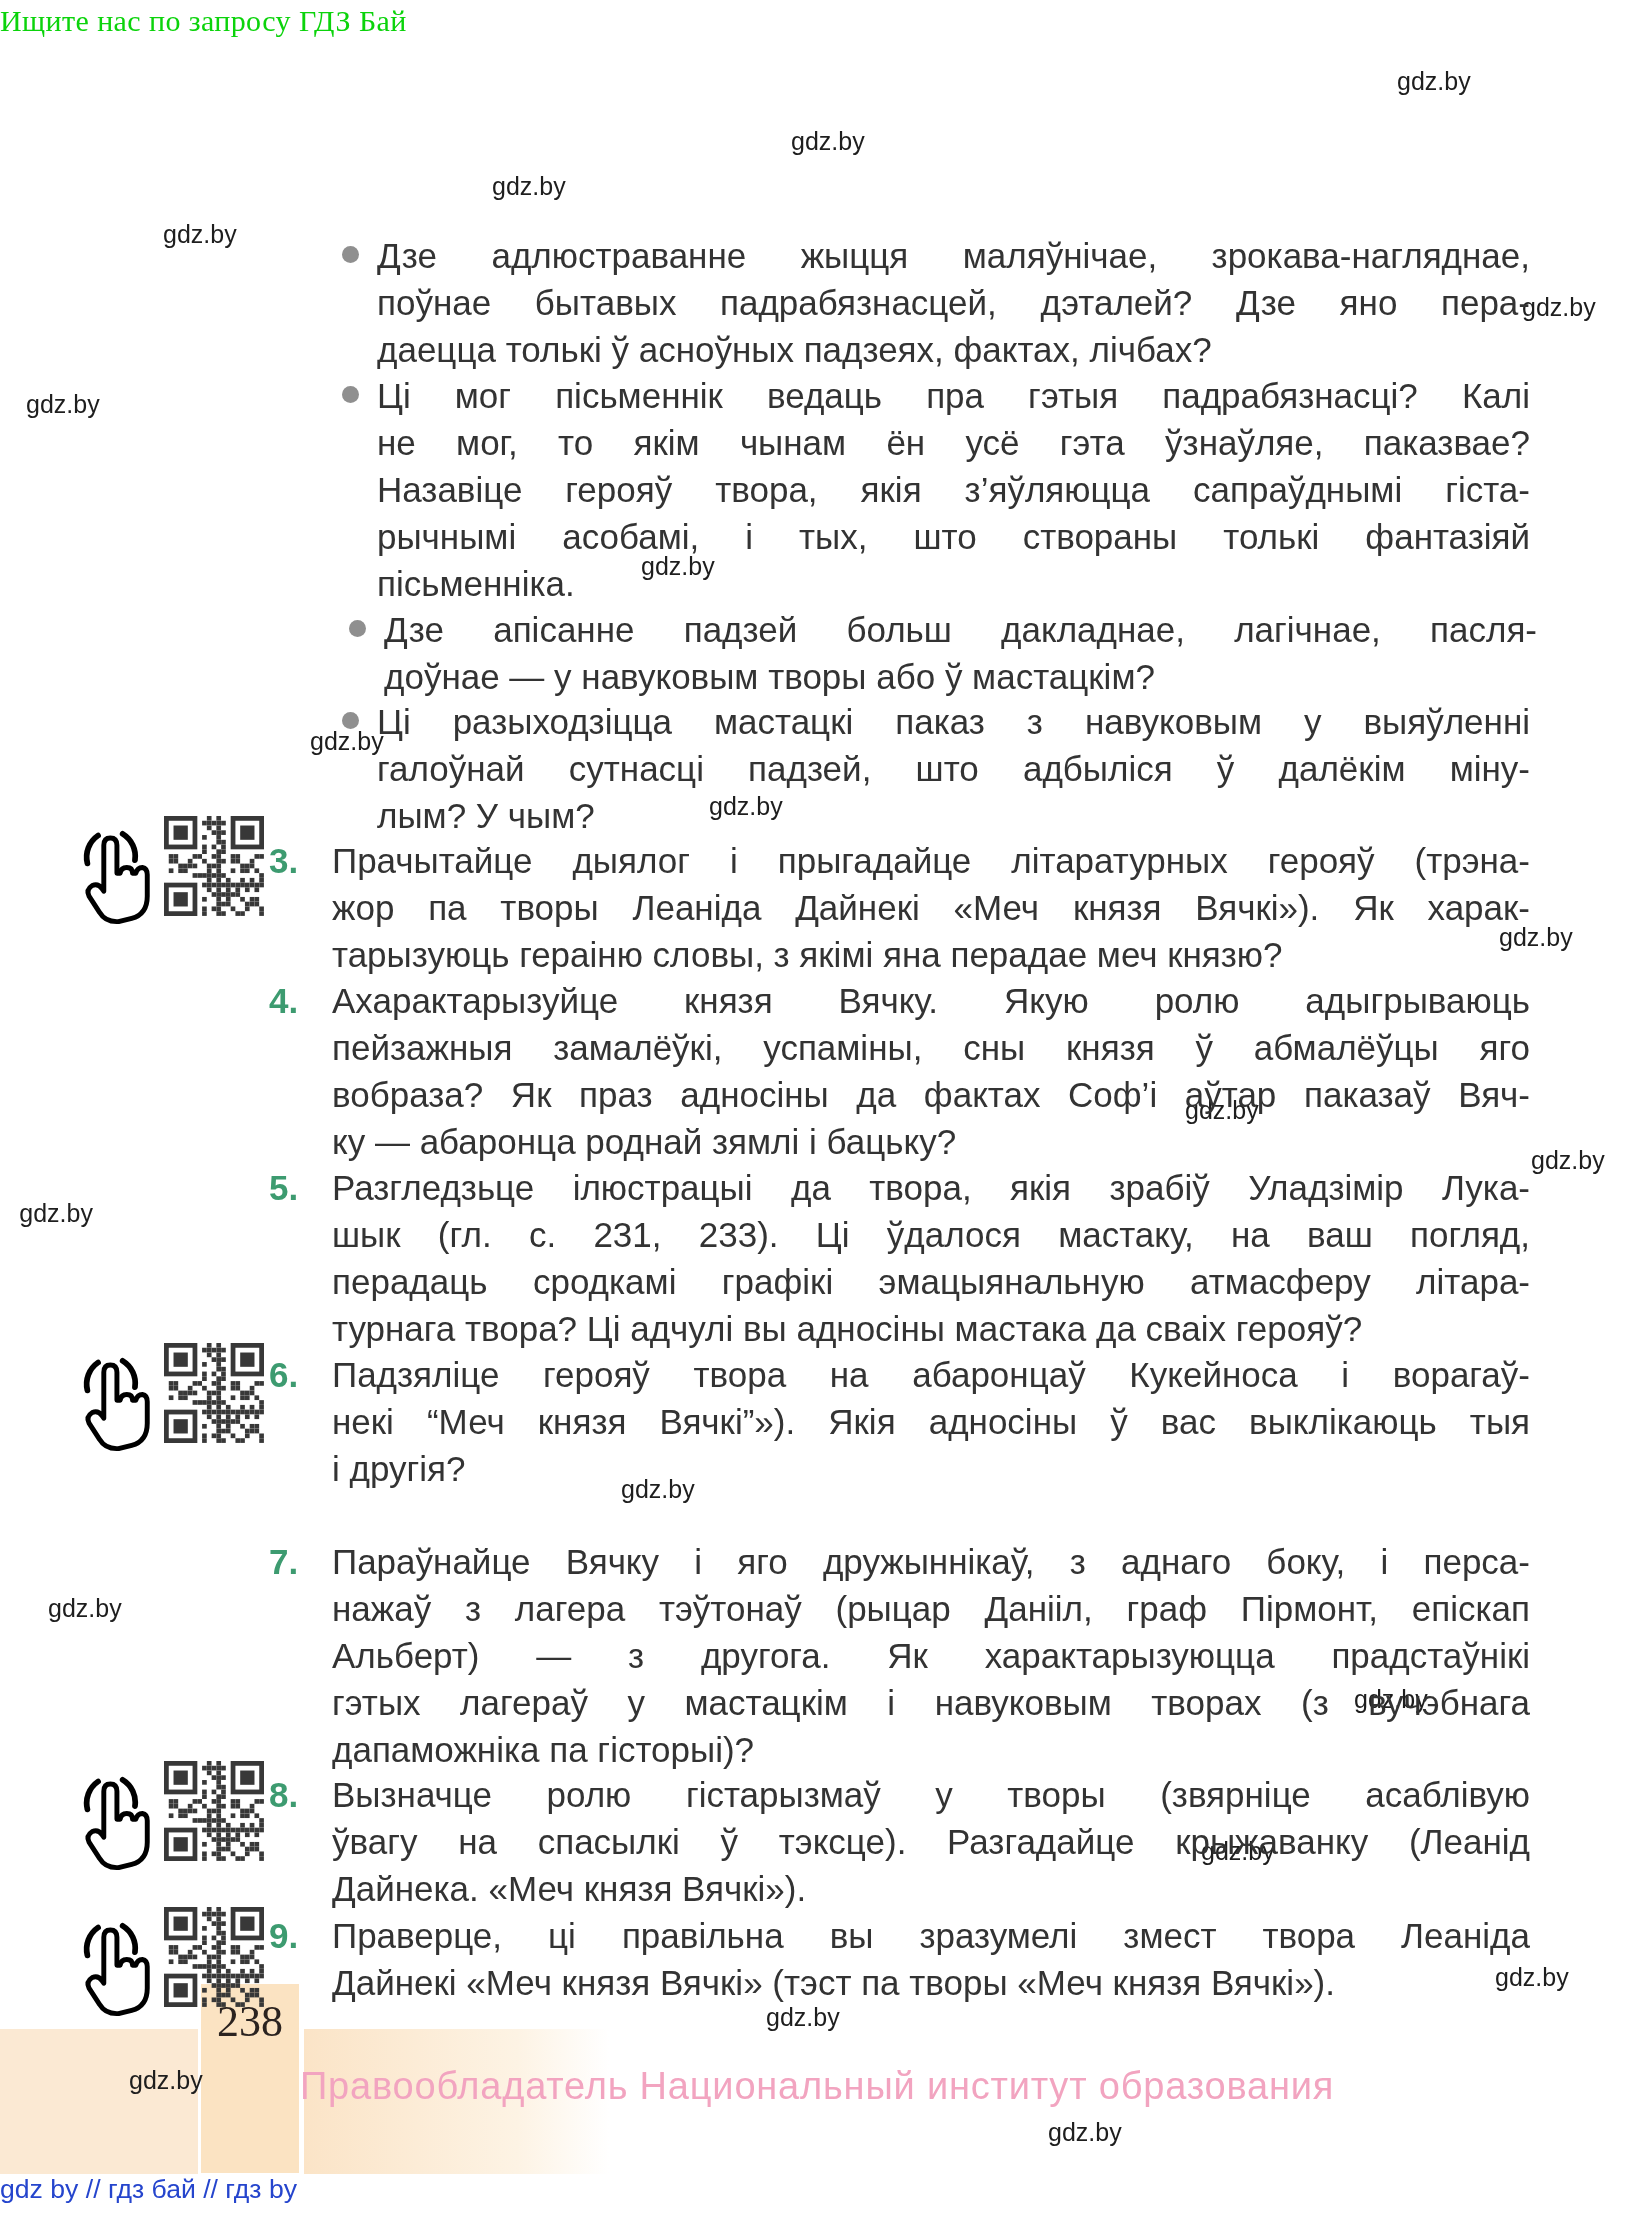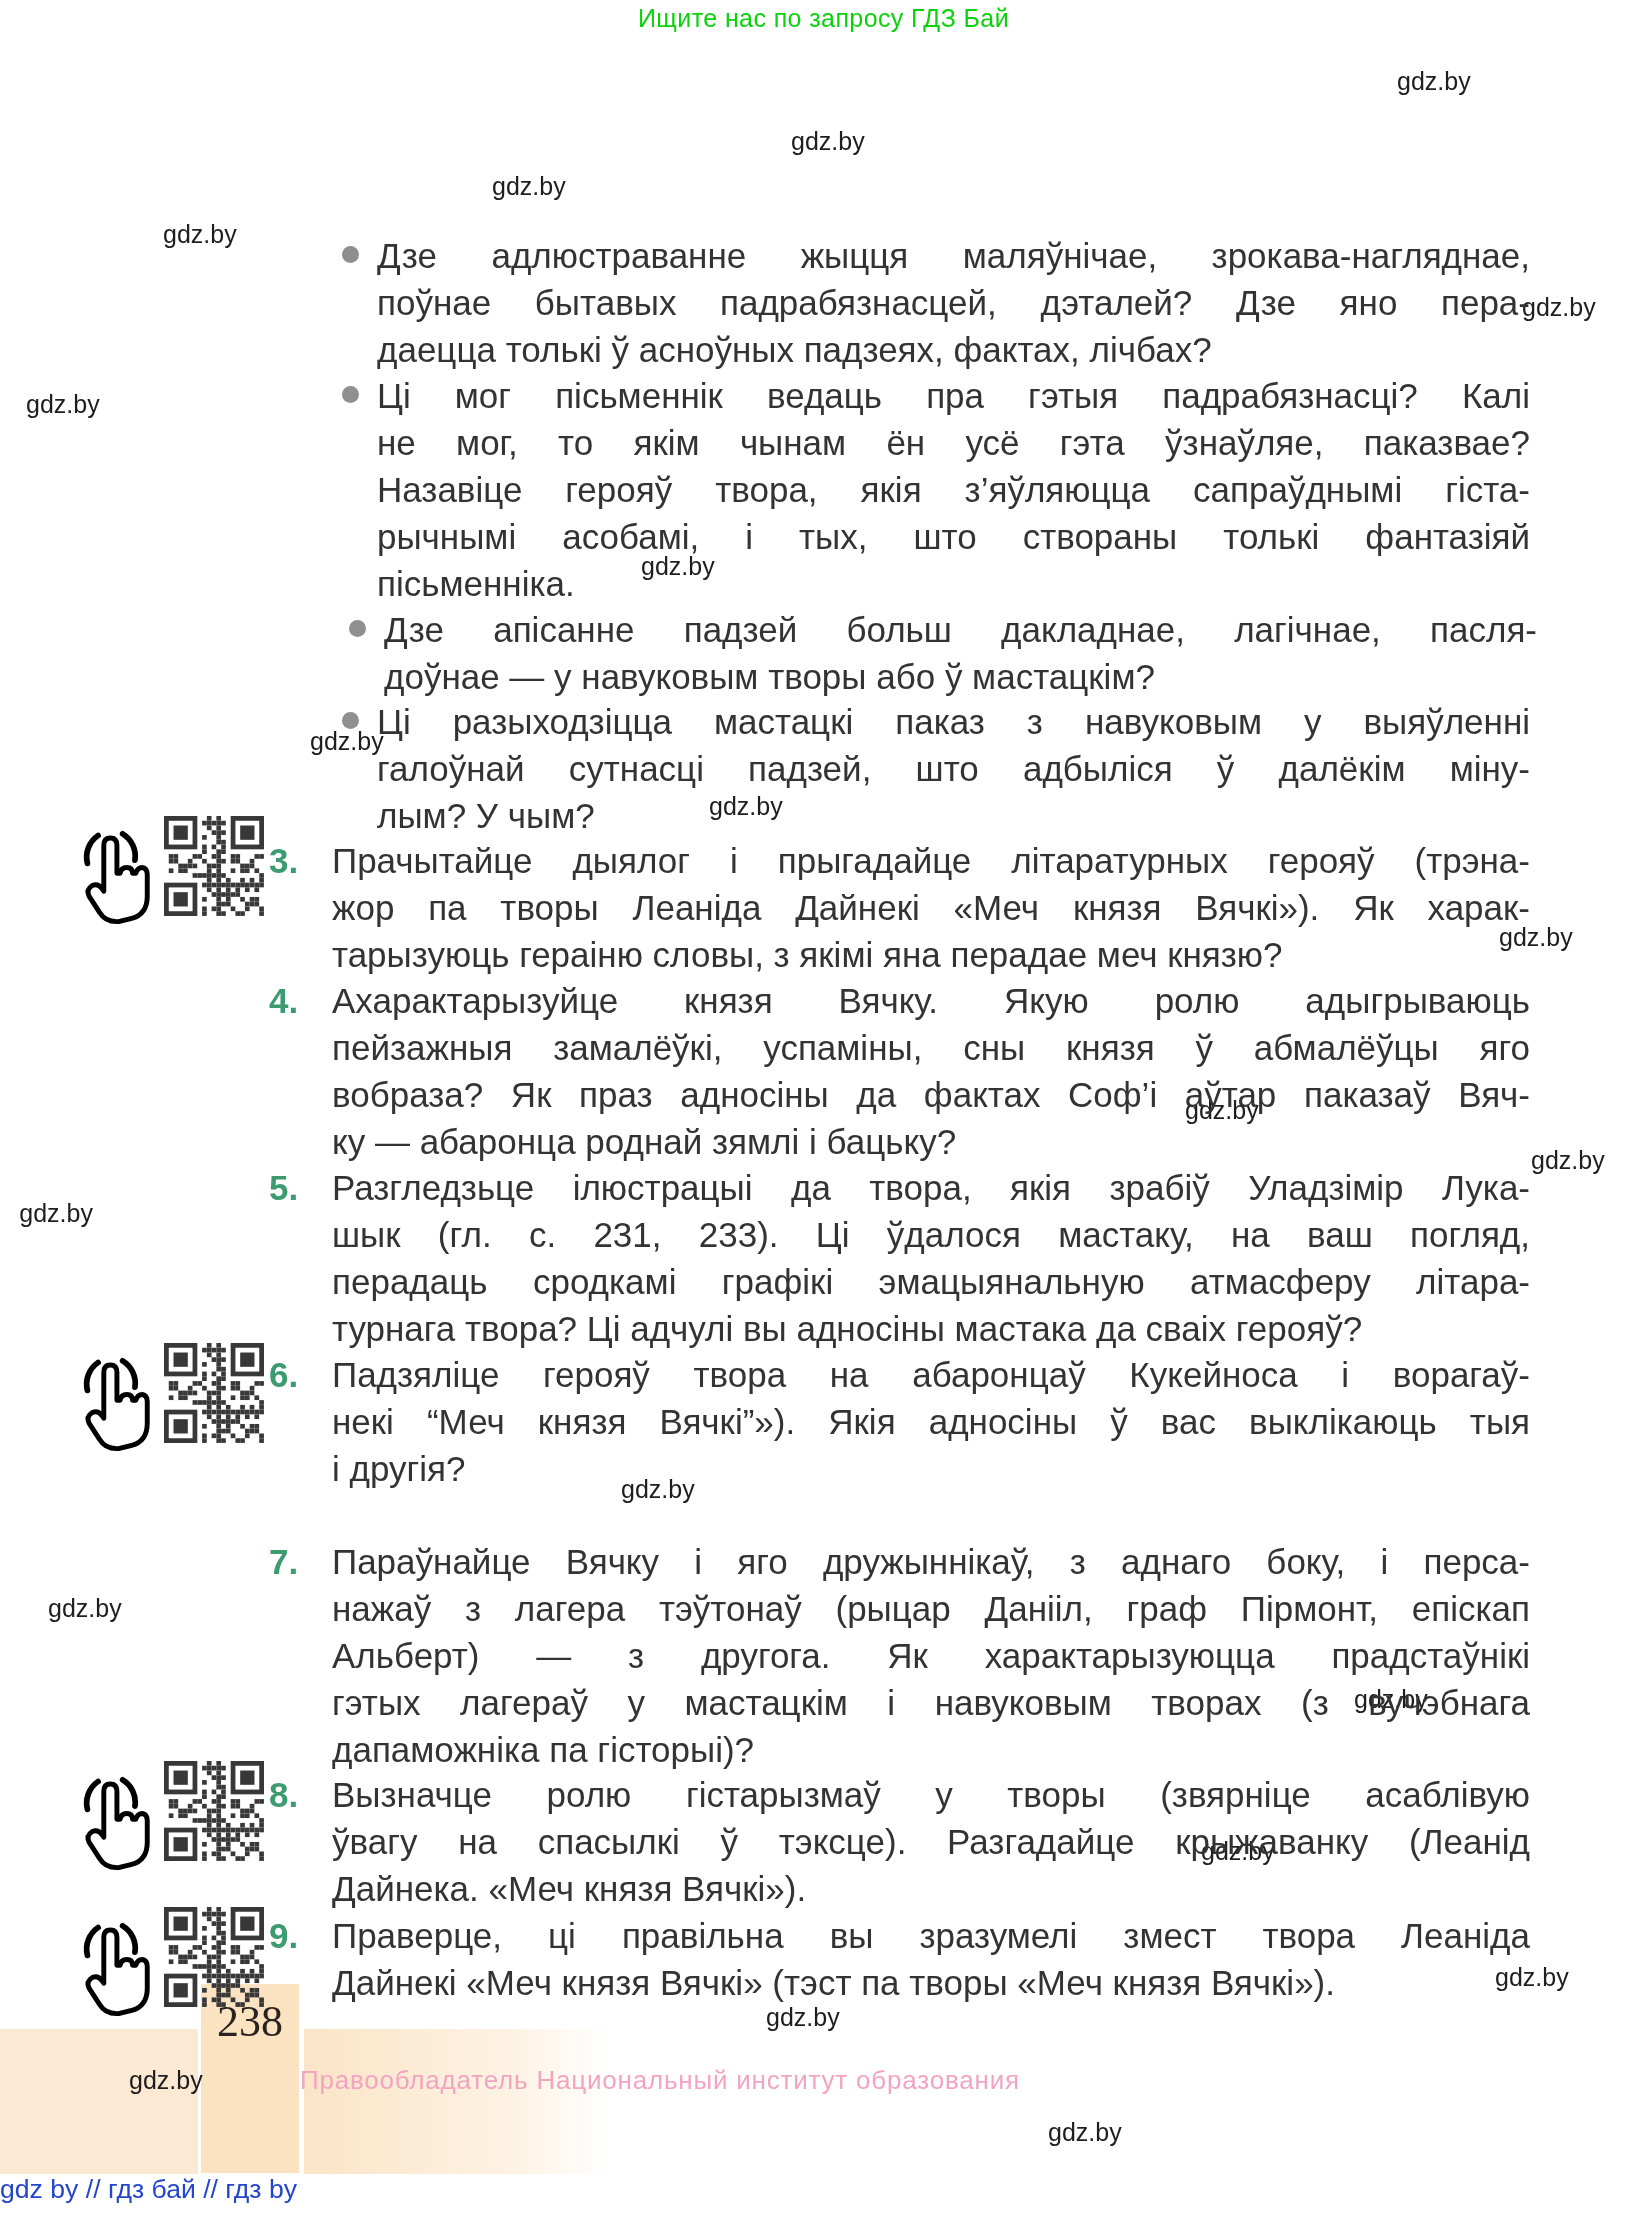--- a/index.html
+++ b/index.html
@@ -3,22 +3,22 @@
 <meta charset="utf-8">
 <style>
   html,body{margin:0;padding:0;background:#ffffff;}
   .page{
     position:relative;width:1647px;height:2216px;background:#ffffff;overflow:hidden;
     font-family:"Liberation Sans","DejaVu Sans",sans-serif;color:#333333;
   }
   .abs{position:absolute;}
   
   .banner{
-    left:0;top:4px;width:1647px;text-align:center;
-    font-size:25px;font-weight:400;letter-spacing:0.4px;
+    left:0;top:4px;width:1647px;text-align:left;
+    font-size:30px;font-weight:400;letter-spacing:0.4px;font-family:Liberation Serif, serif;
   }
   
   .wm{
     font-size:25px;color:#1e1e1e;white-space:nowrap;line-height:1;
   }
   
   .par{font-size:35px;line-height:47px;color:#333333;}
   .par .line{height:47px;text-align:justify;text-align-last:justify;white-space:nowrap;}
   .par .line.last{text-align-last:left;}
   .bullet-dot{
@@ -34,21 +34,21 @@
   .hand{display:block;}
   
   .shade{background:#fbe9d3;}
   .strip{background:#fbe3c2;}
   .fadeband{background:linear-gradient(to right,#fbe4c7 0%,#fdf3e4 70%,#ffffff 100%);}
   .pagenum{
     font-family:"Liberation Serif","DejaVu Serif",serif;
     font-size:44px;color:#2b2320;text-align:center;width:98px;
   }
   .copyright{
-    font-size:26px;color:#f2a4c0;white-space:nowrap;letter-spacing:0.8px;font-weight:400;
+    font-size:38px;color:#f2a4c0;white-space:nowrap;letter-spacing:0.8px;font-weight:400;
   }
   .footer-links{
     left:0;top:2174px;width:1529px;text-align:left;
     font-size:26.6px;color:#2545cd;white-space:nowrap;
   }
 </style>
 </head>
 <body>
 
 <div class="page">

